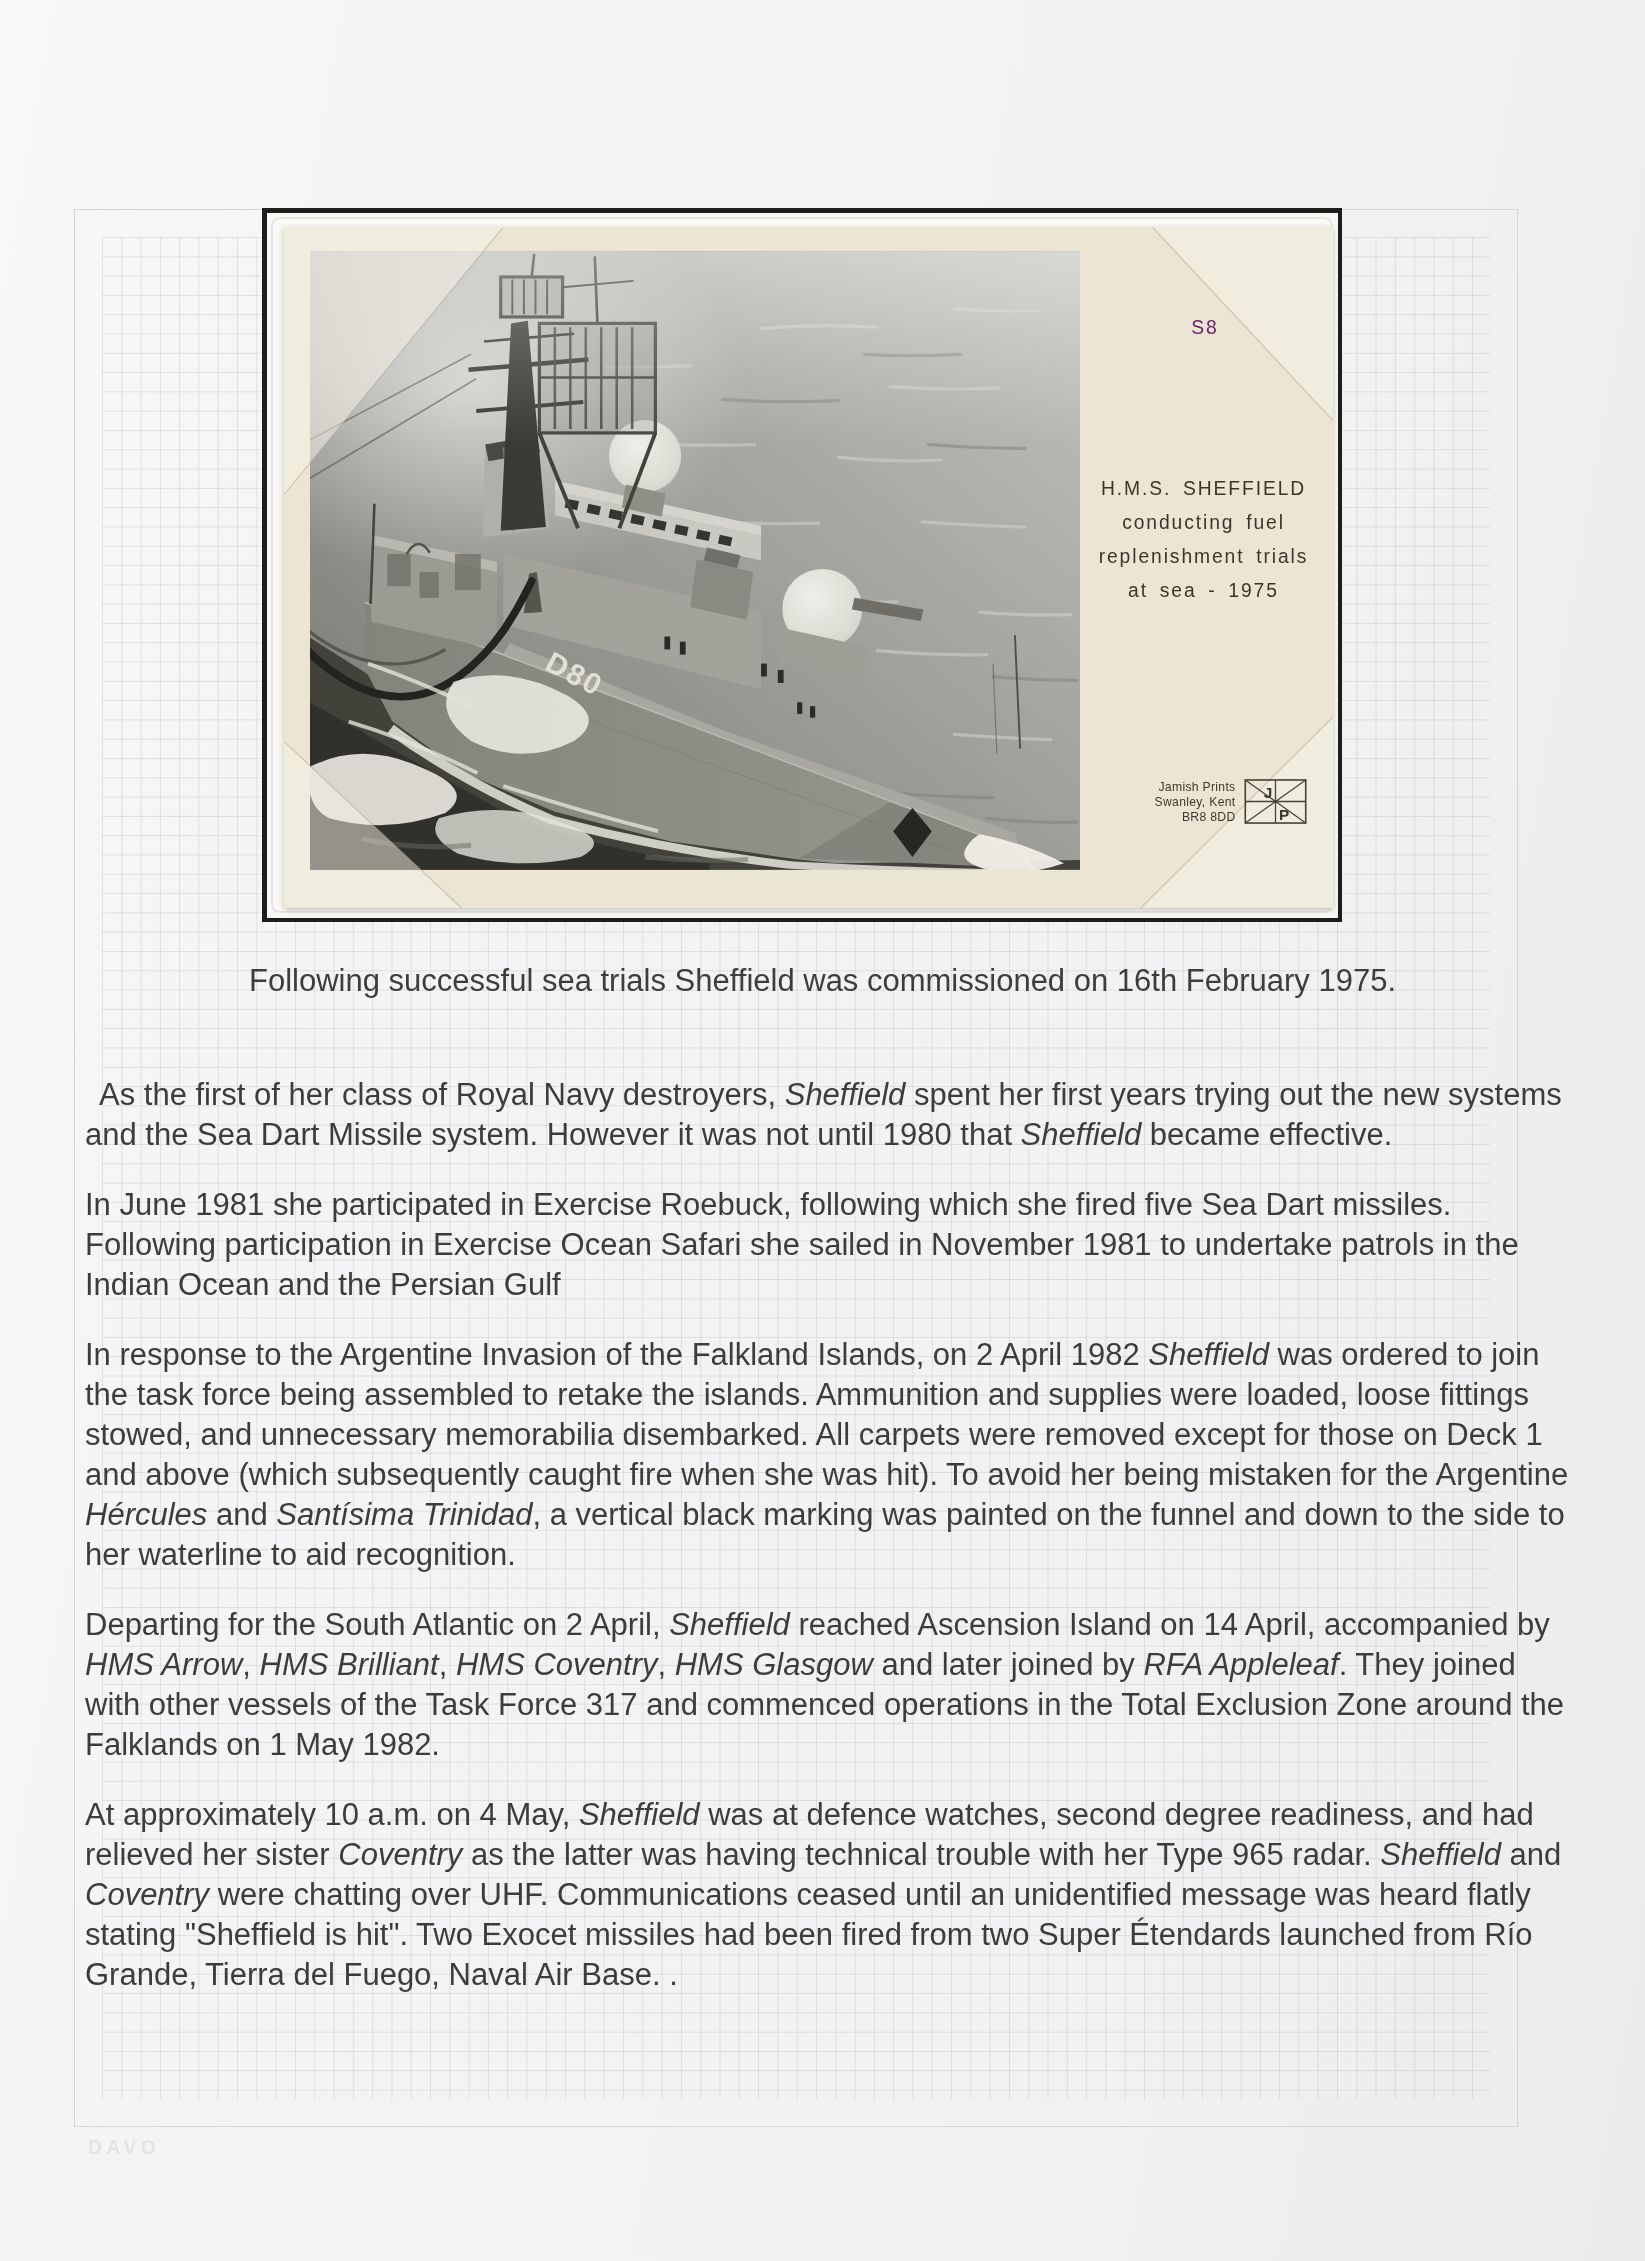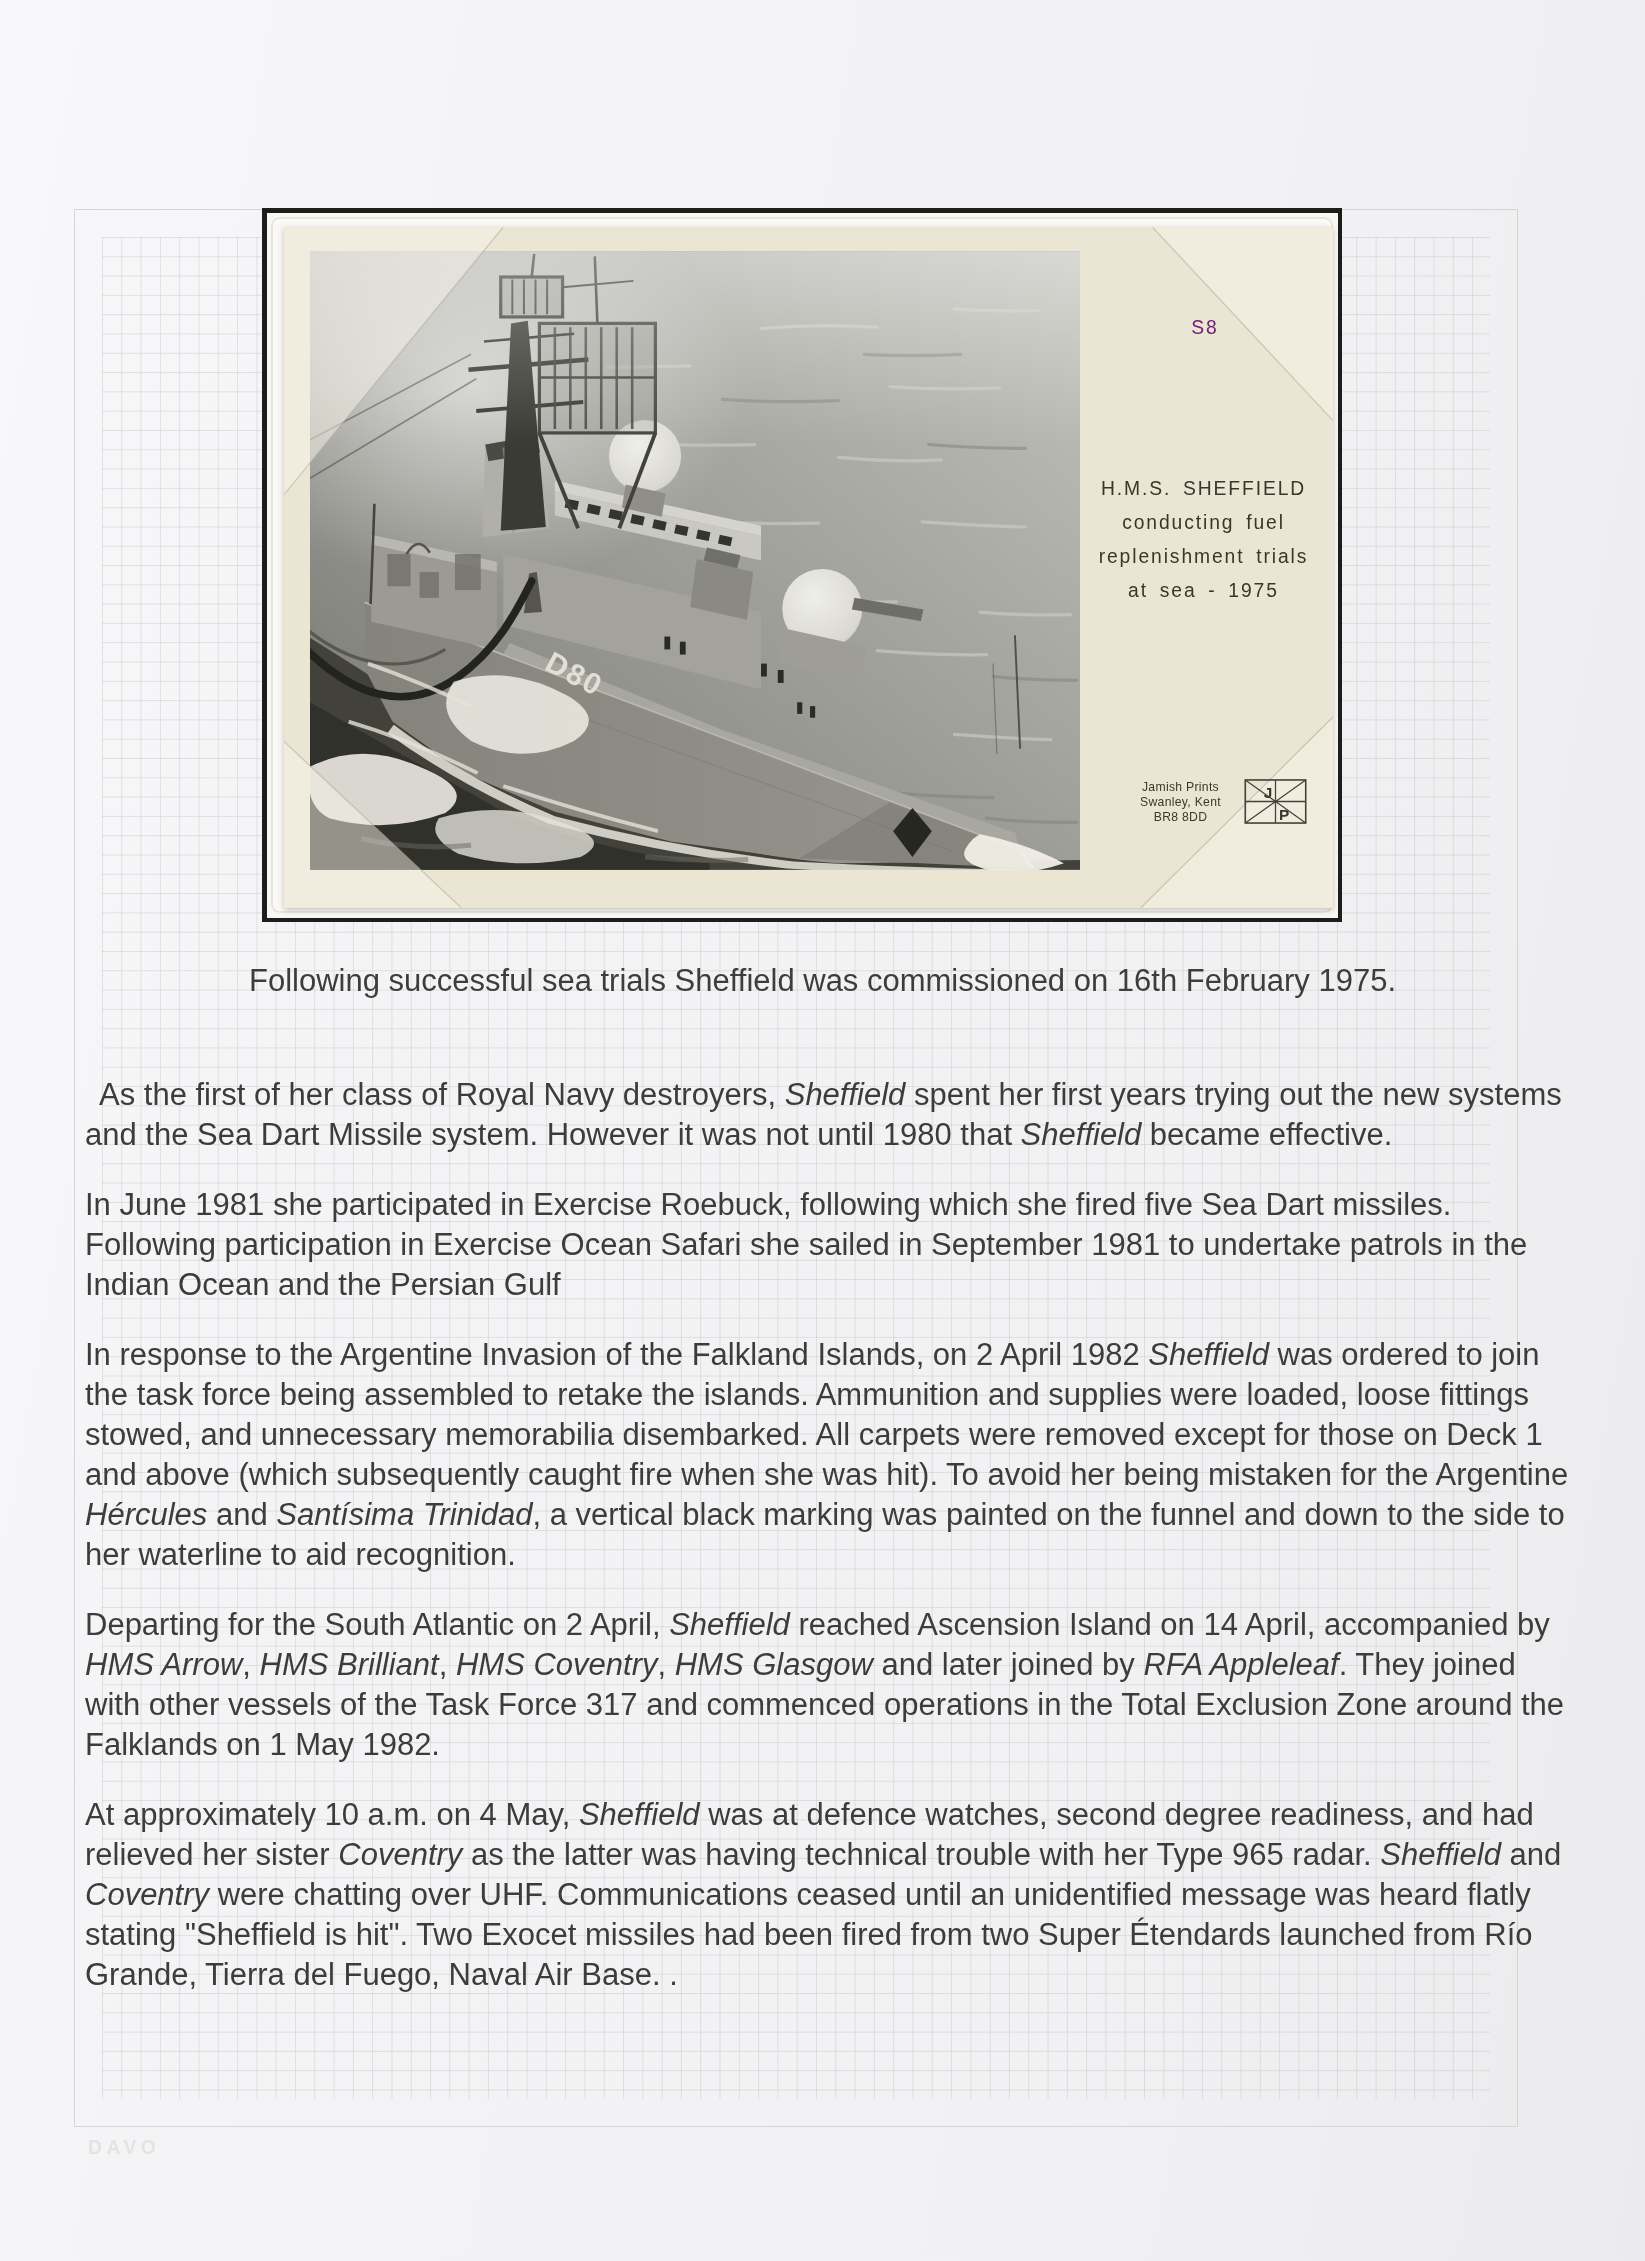--- a/index.html
+++ b/index.html
@@ -49,21 +49,21 @@
   .pc-code{
     position:absolute;left:873px;top:90px;width:97px;text-align:center;
     font-size:19.3px;letter-spacing:1.9px;color:#701a75;font-weight:500;
   }
   .pc-title{
     position:absolute;left:790px;top:245px;width:260px;text-align:center;
     font-size:19.3px;line-height:34px;letter-spacing:1.9px;word-spacing:4.5px;
     color:#39362c;font-weight:400;
   }
   .printer{
-    position:absolute;left:842px;top:553px;width:110px;text-align:center;
+    position:absolute;left:842px;top:553px;width:110px;text-align:right;
     font-size:12.2px;line-height:15px;letter-spacing:0.3px;color:#3b382e;font-weight:500;
   }
   .logo{position:absolute;left:960px;top:552px;width:63px;height:45px;}
   
   .caption{
     position:absolute;left:0;top:963px;width:1645px;text-align:center;
     font-size:31px;color:#3f3d3b;
   }
   .body-text{
     position:absolute;left:85px;top:1075px;width:1489px;
@@ -276,20 +276,20 @@
       </svg>
 
     </div>
   </div>
 </div>
 
 <div class="caption">Following successful sea trials Sheffield was commissioned on 16th February 1975.</div>
 
 <div class="body-text">
     <p><span>As the first of her class of Royal Navy destroyers, </span><em>Sheffield</em><span> spent her first years trying out the new systems and the Sea Dart Missile system. However it was not until 1980 that </span><em>Sheffield</em><span> became effective.</span></p>
-    <p><span>In June 1981 she participated in Exercise Roebuck, following which she fired five Sea Dart missiles. Following participation in Exercise Ocean Safari she sailed in September 1981 to undertake patrols in the Indian Ocean and the Persian Gulf</span></p>
+    <p><span>In June 1981 she participated in Exercise Roebuck, following which she fired five Sea Dart missiles. Following participation in Exercise Ocean Safari she sailed in November 1981 to undertake patrols in the Indian Ocean and the Persian Gulf</span></p>
     <p><span>In response to the Argentine Invasion of the Falkland Islands, on 2 April 1982 </span><em>Sheffield</em><span> was ordered to join the task force being assembled to retake the islands. Ammunition and supplies were loaded, loose fittings stowed, and unnecessary memorabilia disembarked. All carpets were removed except for those on Deck 1 and above (which subsequently caught fire when she was hit). To avoid her being mistaken for the Argentine </span><em>Hércules</em><span> and </span><em>Santísima Trinidad</em><span>, a vertical black marking was painted on the funnel and down to the side to her waterline to aid recognition.</span></p>
     <p><span>Departing for the South Atlantic on 2 April, </span><em>Sheffield</em><span> reached Ascension Island on 14 April, accompanied by </span><em>HMS Arrow</em><span>, </span><em>HMS Brilliant</em><span>, </span><em>HMS Coventry</em><span>, </span><em>HMS Glasgow</em><span> and later joined by </span><em>RFA Appleleaf</em><span>. They joined with other vessels of the Task Force 317 and commenced operations in the Total Exclusion Zone around the Falklands on 1 May 1982.</span></p>
     <p><span>At approximately 10 a.m. on 4 May, </span><em>Sheffield</em><span> was at defence watches, second degree readiness, and had relieved her sister </span><em>Coventry</em><span> as the latter was having technical trouble with her Type 965 radar. </span><em>Sheffield</em><span> and </span><em>Coventry</em><span> were chatting over UHF. Communications ceased until an unidentified message was heard flatly stating "Sheffield is hit".  Two Exocet missiles had been fired from two Super Étendards launched from Río Grande, Tierra del Fuego, Naval Air Base. .</span></p>
   </div>
 
 <div class="watermark">DAVO</div>
 
 
 </body></html>

